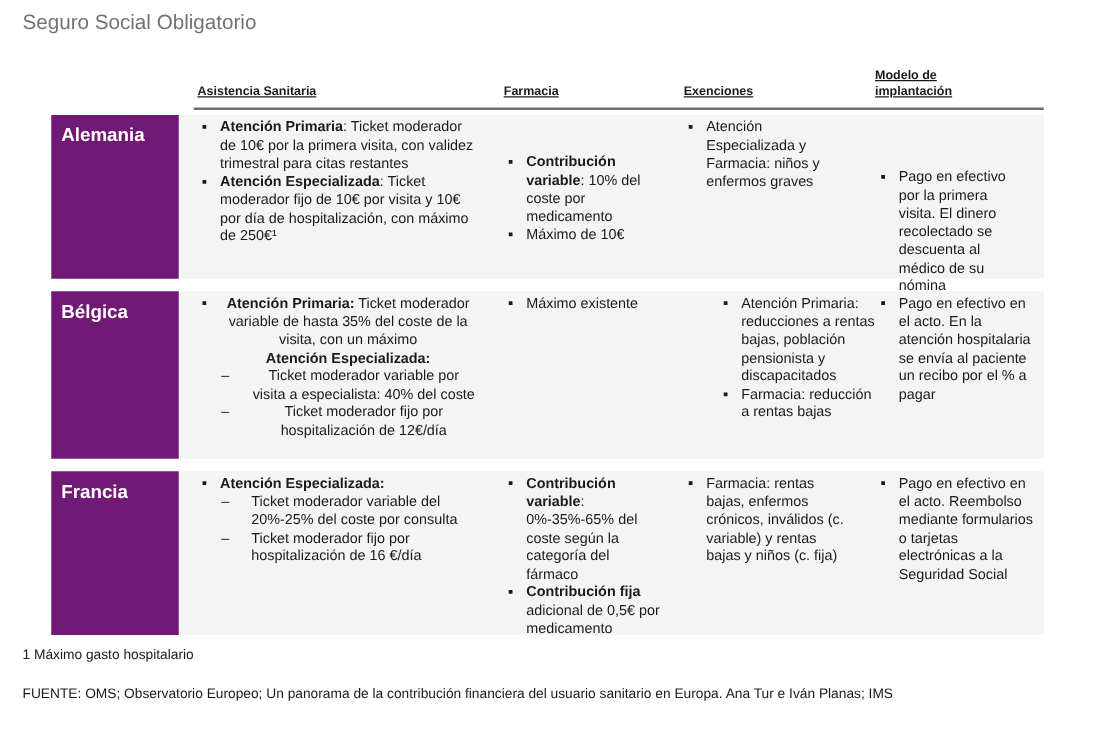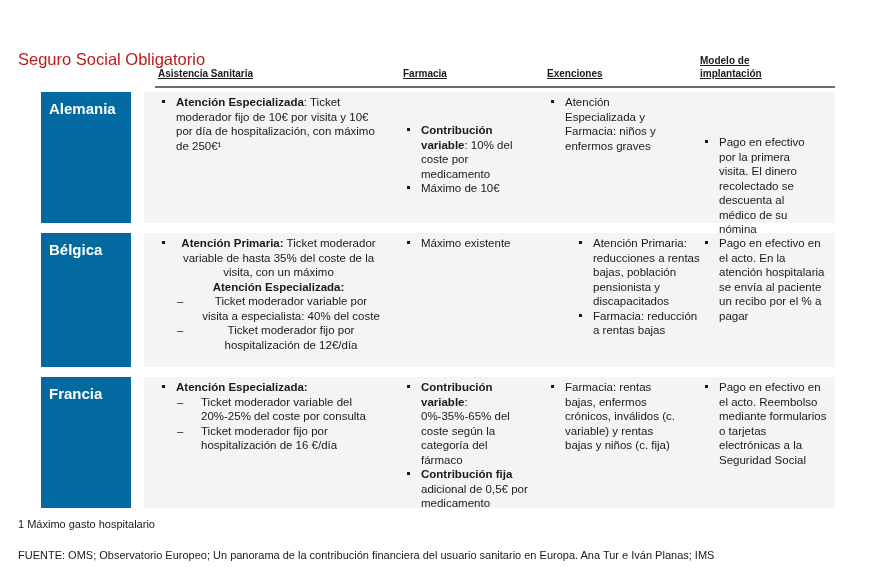--- a/index.html
+++ b/index.html
@@ -1,22 +1,22 @@
 <!DOCTYPE html>
 <html><head>
 <meta charset="utf-8">
 <style>
   html, body { margin:0; padding:0; background:#ffffff; }
   body { width:894px; height:585px; position:relative; overflow:hidden;
          font-family:"Liberation Sans", sans-serif; color:#1a1a1a; }
-  .title { position:absolute; left:18px; top:9px; font-size:16.5px; color:#b91c1c;margin-top:41px; }
+  .title { position:absolute; left:18px; top:9px; font-size:16.5px; color:#737373; }
   .hdr { position:absolute; font-size:10px; font-weight:bold; color:#1a1a1a; line-height:13px;text-decoration:underline; }
   .hdr-line { position:absolute; left:155px; top:86px; width:680px; height:2px; background:#6e6e6e; }
   .row-bg { position:absolute; left:144px; width:691px; background:#f4f4f4; }
-  .country { position:absolute; left:41px; width:90px; background:#0369a1; color:#fff;
+  .country { position:absolute; left:41px; width:102px; background:#701a75; color:#fff;
              font-weight:bold; font-size:15px; padding:8px 0 0 8px; box-sizing:border-box; }
   .cell { position:absolute; font-size:11.5px; line-height:14.5px; color:#1a1a1a; }
   .cell ul { list-style:none; margin:0; padding:0; }
   .cell li { position:relative; padding-left:17px; }
   .cell li.bul::before { content:""; position:absolute; left:3px; top:5px; width:3px; height:3px; background:#1a1a1a; }
   .cell li.dash { padding-left:42px; }
   .cell li.dash::before { content:"–"; position:absolute; left:18px; top:0; }
   .cell li.nob { padding-left:17px; }
   b { font-weight:bold; }
   .note { position:absolute; left:18px; top:518px; font-size:11px; color:#1a1a1a; }
@@ -39,20 +39,21 @@
 <div class="row-bg" style="top:92px;height:131px;"></div>
 <div class="row-bg" style="top:233px;height:134px;"></div>
 <div class="row-bg" style="top:377px;height:131px;"></div>
 
 <div class="country" style="top:92px;height:131px;">Alemania</div>
 <div class="country" style="top:233px;height:134px;">Bélgica</div>
 <div class="country" style="top:377px;height:131px;">Francia</div>
 
 <div class="cell" style="left:159px;top:95px;width:222px;">
     <ul>
+      <li class="bul"><b>Atención Primaria</b><span>: Ticket moderador de 10€ por la primera visita, con validez trimestral para citas restantes</span></li>
       <li class="bul"><b>Atención Especializada</b><span>: Ticket moderador fijo de 10€ por visita y 10€ por día de hospitalización, con máximo de 250€¹</span></li>
     </ul>
   </div>
 <div class="cell" style="left:404px;top:95px;width:125px;margin-top:28px;">
     <ul>
       <li class="bul"><b>Contribución variable</b><span>: 10% del coste por medicamento</span></li>
       <li class="bul"><span>Máximo de 10€</span></li>
     </ul>
   </div>
 <div class="cell" style="left:548px;top:95px;width:125px;">

